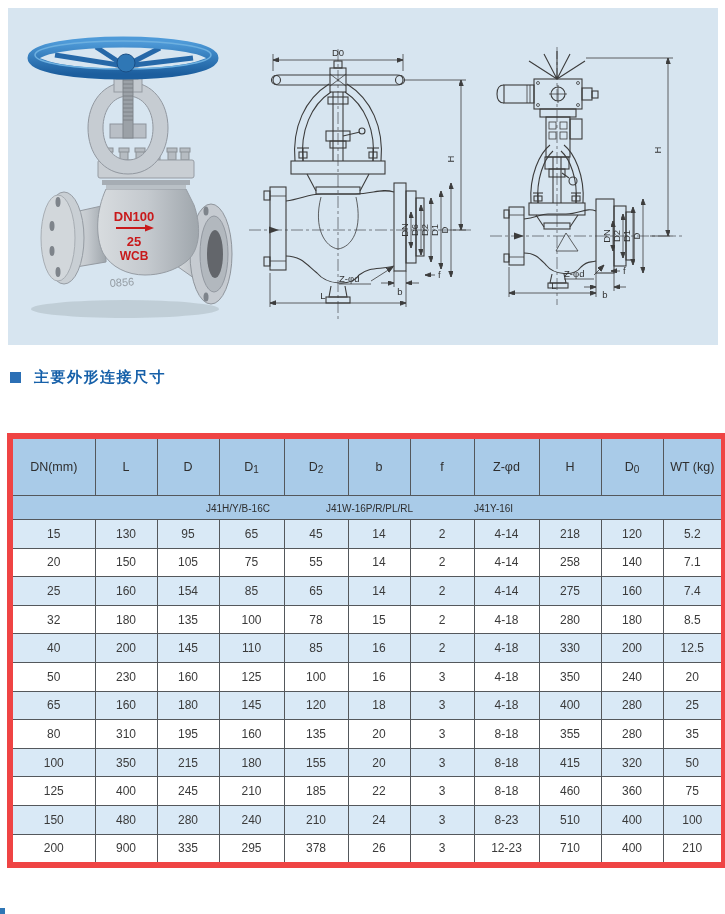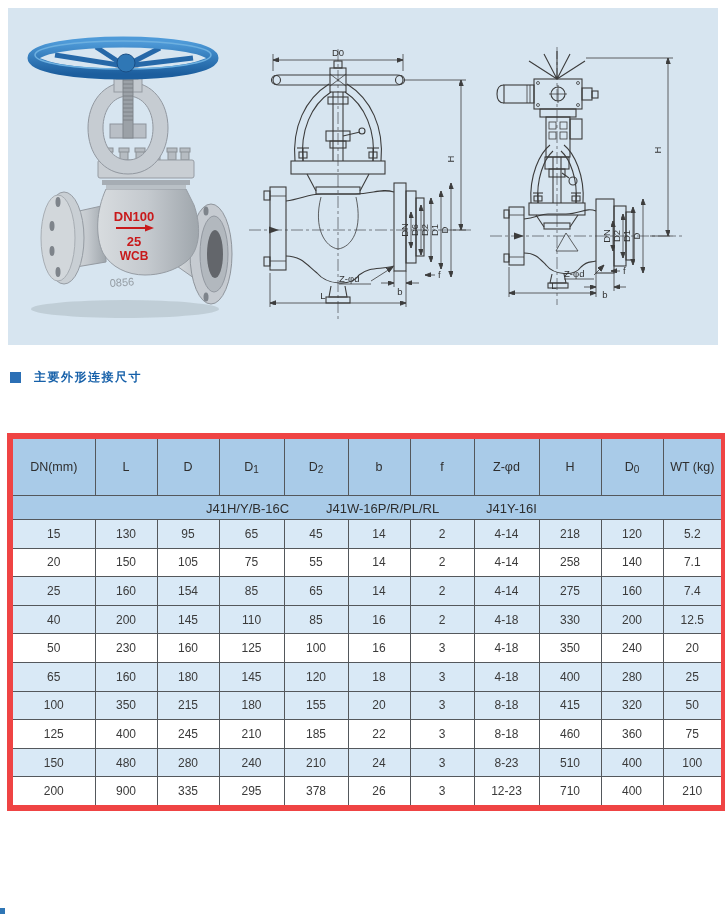--- a/index.html
+++ b/index.html
@@ -3,29 +3,29 @@
 <meta charset="utf-8">
 <style>
   html,body{margin:0;padding:0;background:#fff;}
   body{width:725px;height:914px;position:relative;font-family:"Liberation Sans",sans-serif;overflow:hidden;}
   .panel{position:absolute;left:8px;top:8px;width:710px;height:337px;background:#d7e5f0;}
   .photo-svg{position:absolute;left:10px;top:8px;}
   .draw1-svg{position:absolute;left:243px;top:35px;}
   .draw2-svg{position:absolute;left:482px;top:35px;}
   .section-head{position:absolute;left:10px;top:368px;height:18px;display:flex;align-items:center;}
   .bullet{width:11px;height:11px;background:#2b6fb5;margin-right:13px;}
-  .section-title{font-size:12px;font-weight:bold;color:#1660a9;letter-spacing:1.5px;}
+  .section-title{font-size:15px;font-weight:bold;color:#1660a9;letter-spacing:1.5px;}
   table.dim{position:absolute;left:7px;top:397px;width:714px;border-collapse:collapse;table-layout:fixed;
     font-size:12px;color:#3a3a3a;border:6px solid #ef4444;margin-top:36px;}
   table.dim th,table.dim td{border:1px solid #54585c;text-align:center;padding:0;overflow:hidden;white-space:nowrap;}
   table.dim thead th{background:#a9cbe8;height:56px;font-weight:normal;font-size:12.5px;color:#2e2e2e;}
   .subnum{font-size:10px;vertical-align:-2px;}
   tr.models td{background:#a9cbe8;height:23px;position:relative;}
-  tr.models span{position:absolute;top:50%;transform:translateY(-50%);font-size:13px;color:#2e2e2e;white-space:nowrap;}
-  .m0{left:193px}.m1{left:313px}.m2{left:473px}
+  tr.models span{position:absolute;top:50%;transform:translateY(-50%);font-size:10px;color:#2e2e2e;white-space:nowrap;}
+  .m0{left:193px}.m1{left:313px}.m2{left:461px}
   tbody.data td{height:27.6px;background:#ffffff;}
   tbody.data tr.alt td{background:#d9e9f6;}
   .corner-mark{position:absolute;left:0;top:908px;width:5px;height:6px;background:#2f76b5;}
   
   .dw{stroke:#3c3c3c;fill:none;stroke-width:1.1;}
   .dw .thin{stroke-width:.8;}
   .dw .cl{stroke:#5a5f64;stroke-width:.8;stroke-dasharray:12 3 3 3;}
   .dw text{stroke:none;fill:#333;font-size:9.5px;font-family:"Liberation Sans",sans-serif;}
   .dw .fillmark{fill:#3c3c3c;stroke:none;}
 </style>
@@ -382,20 +382,33 @@
         <td>154</td>
         <td>85</td>
         <td>65</td>
         <td>14</td>
         <td>2</td>
         <td>4-14</td>
         <td>275</td>
         <td>160</td>
         <td>7.4</td>
       </tr>
+      <tr>
+        <td>32</td>
+        <td>180</td>
+        <td>135</td>
+        <td>100</td>
+        <td>78</td>
+        <td>15</td>
+        <td>2</td>
+        <td>4-18</td>
+        <td>280</td>
+        <td>180</td>
+        <td>8.5</td>
+      </tr>
       <tr class="alt">
         <td>40</td>
         <td>200</td>
         <td>145</td>
         <td>110</td>
         <td>85</td>
         <td>16</td>
         <td>2</td>
         <td>4-18</td>
         <td>330</td>
@@ -421,20 +434,33 @@
         <td>180</td>
         <td>145</td>
         <td>120</td>
         <td>18</td>
         <td>3</td>
         <td>4-18</td>
         <td>400</td>
         <td>280</td>
         <td>25</td>
       </tr>
+      <tr>
+        <td>80</td>
+        <td>310</td>
+        <td>195</td>
+        <td>160</td>
+        <td>135</td>
+        <td>20</td>
+        <td>3</td>
+        <td>8-18</td>
+        <td>355</td>
+        <td>280</td>
+        <td>35</td>
+      </tr>
       <tr class="alt">
         <td>100</td>
         <td>350</td>
         <td>215</td>
         <td>180</td>
         <td>155</td>
         <td>20</td>
         <td>3</td>
         <td>8-18</td>
         <td>415</td>

